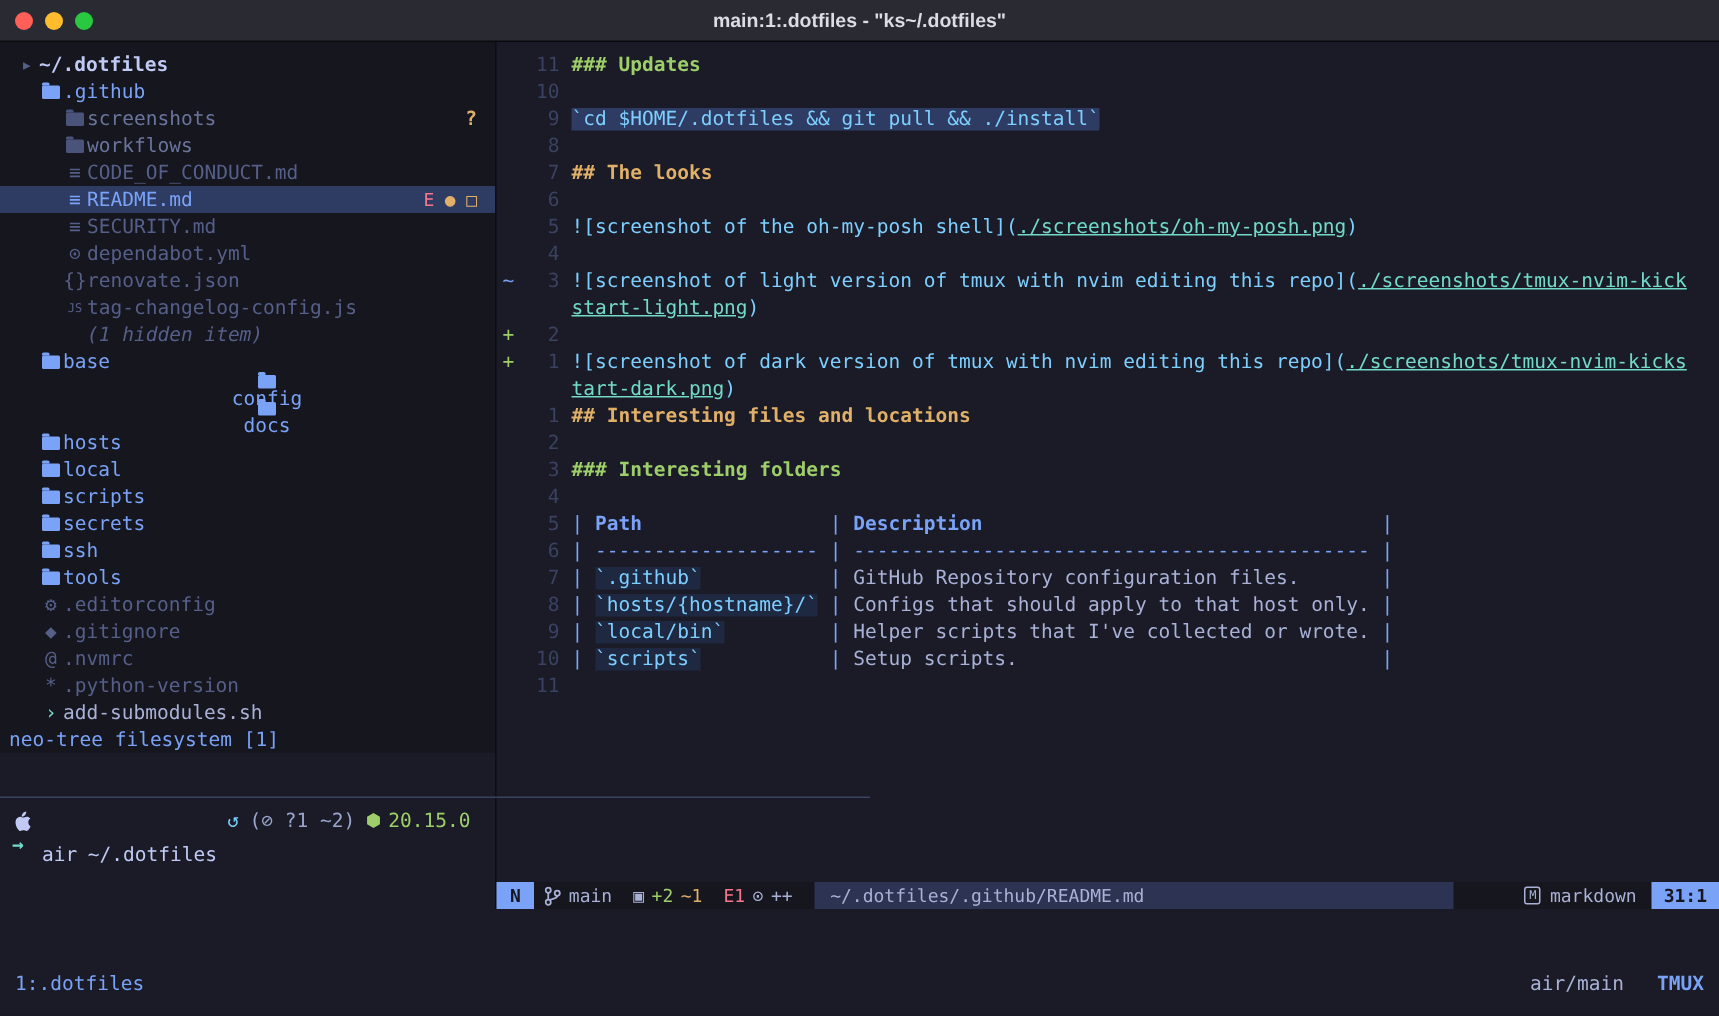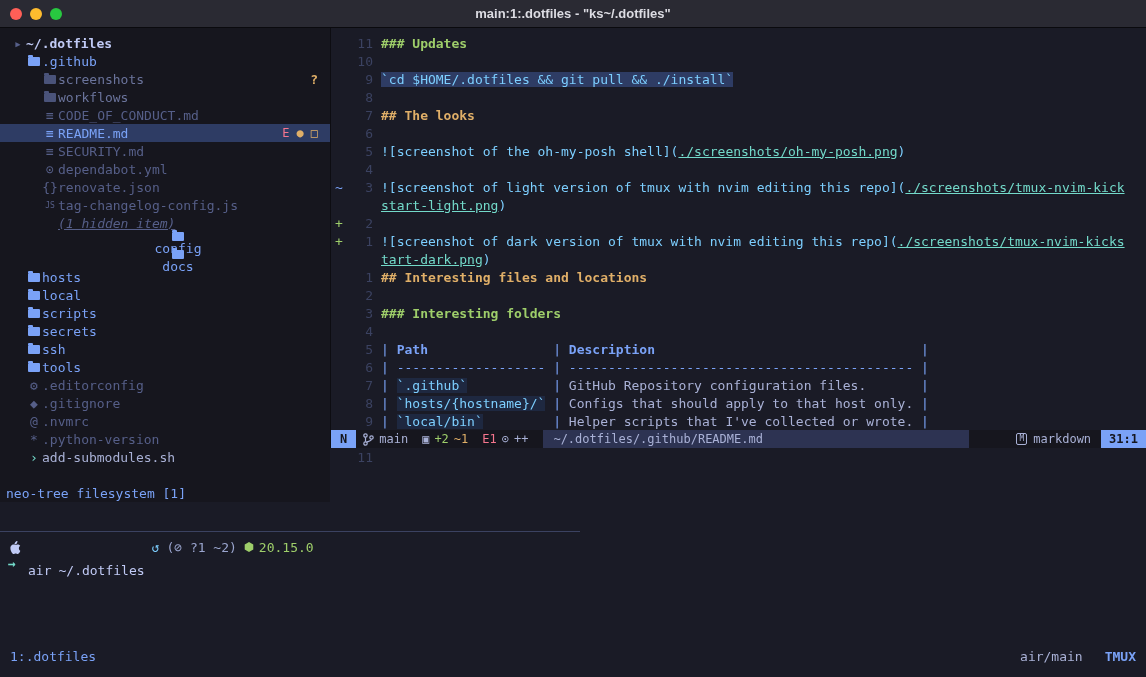--- a/index.html
+++ b/index.html
@@ -44,34 +44,34 @@
   .glyph-js { font-size:8px; letter-spacing:0; }
   .i-folder { width:12px; height:9px; background:var(--blue); border-radius:1px; position:relative; display:inline-block; }
   .i-folder::before { content:""; position:absolute; top:-2px; left:0; width:5px; height:2px; background:inherit; border-radius:1px 1px 0 0; }
   .i-folder.dim { background:#4a537a; }
   .lbl-root   { color:var(--fg); font-weight:bold; }
   .lbl-folder { color:var(--blue); }
   .lbl-folder-dim { color:#6b749c; }
   .lbl-file-dim   { color:var(--comment); }
   .lbl-file       { color:var(--fg_dim); }
   .lbl-file-active{ color:var(--blue); }
-  .lbl-hidden-note{ color:var(--comment); font-style:italic;text-decoration:underline; }
+  .lbl-hidden-note{ color:var(--comment); font-style:italic; }
   .row-badges { margin-left:auto; padding-right:12px; display:flex; gap:7px; align-items:center; }
   .mk-red { color:var(--red); font-size:12px; }
   .mk-yellow { color:var(--yellow); font-size:12px; }
   .badge-untracked { color:var(--yellow); font-weight:bold; }
   .sidebar-winbar {
     position:absolute; left:0; bottom:0; height:18px; width:100%;
     display:flex; align-items:center; padding-left:6px;
     color:var(--blue); font-size:13px; background:var(--bg_dark);
   }
 
   
   .editor {
-    position:absolute; left:330px; top:0; right:0; height:420px;
+    position:absolute; left:330px; top:0; right:0; height:578px;
     background:var(--bg); border-left:1px solid #0d0d12;
   }
   .buffer { padding-top:6px; }
   .eline { display:flex; height:18px; font-size:13px; align-items:center; }
   .sign { width:16px; text-align:center; flex:none; white-space:pre; }
   .sign.change { color:var(--blue); }
   .sign.add { color:var(--green); }
   .nr { width:26px; text-align:right; color:var(--gutter); flex:none; white-space:pre; }
   .nr.cur { color:var(--yellow); font-weight:bold; }
   .etext { padding-left:8px; white-space:pre; }
@@ -201,20 +201,26 @@
           <span class="tree-ico">{}</span>
           <span class="lbl-file-dim">renovate.json</span>
         </div>
         <div class="tree-row" style="padding-left: 42px;">
           <span class="tree-ico glyph-js">JS</span>
           <span class="lbl-file-dim">tag-changelog-config.js</span>
         </div>
         <div class="tree-row" style="padding-left: 42px;">
           <span class="tree-ico"></span>
           <span class="lbl-hidden-note">(1 hidden item)</span>
+        </div>
+        <div class="tree-row" style="padding-left: 26px;">
+          <span class="tree-ico">
+            <span class="i-folder"></span>
+          </span>
+          <span class="lbl-folder">base</span>
         </div>
         <div class="tree-row" style="padding-left: 26px; flex-direction: column;">
           <span class="tree-ico">
             <span class="i-folder"></span>
           </span>
           <span class="lbl-folder">config</span>
         </div>
         <div class="tree-row" style="padding-left: 26px; flex-direction: column;">
           <span class="tree-ico">
             <span class="i-folder"></span>

